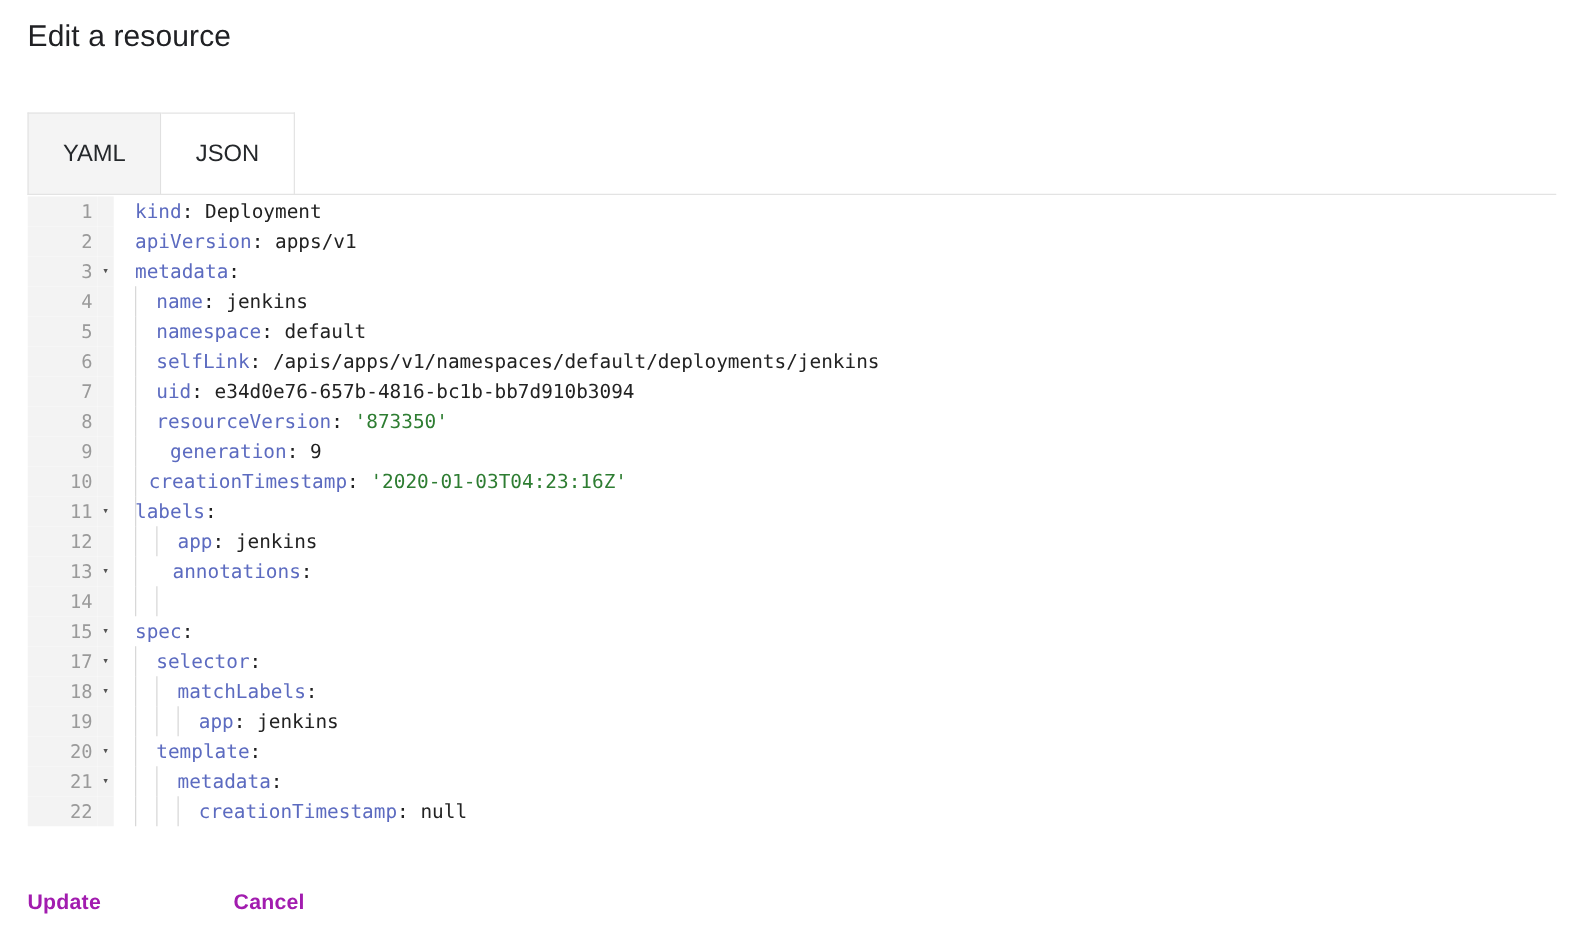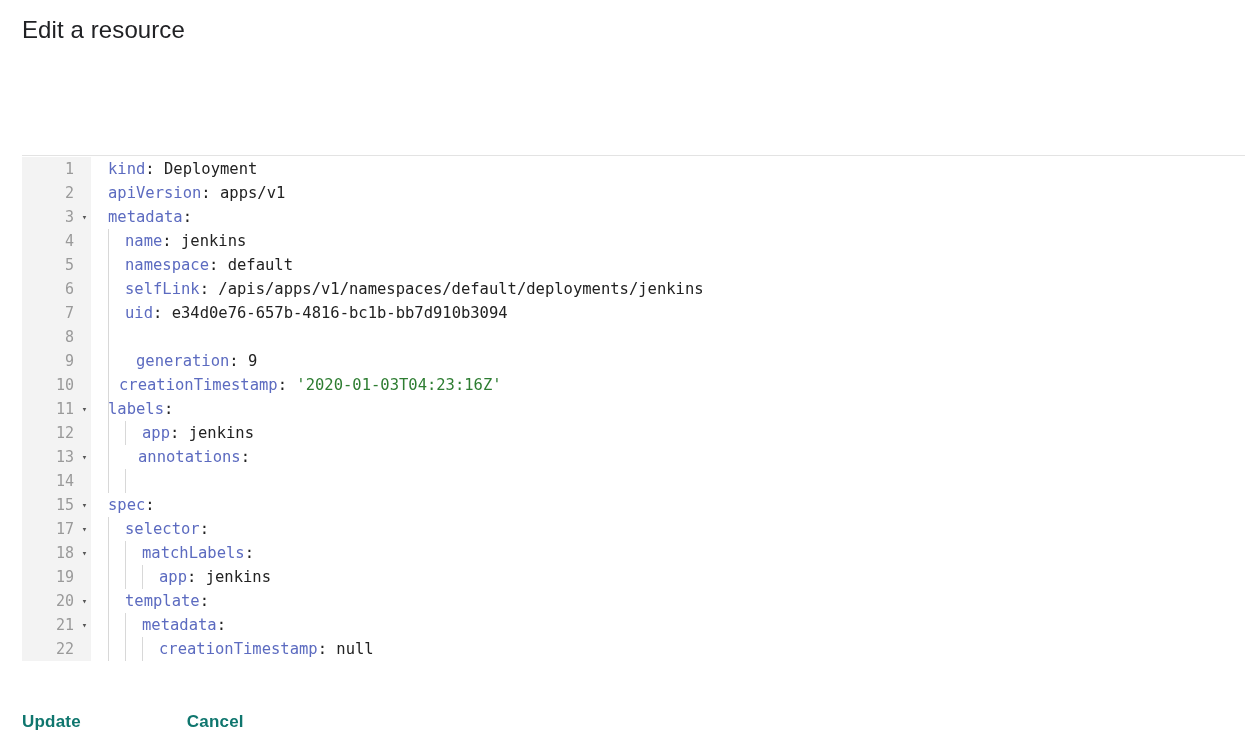--- a/index.html
+++ b/index.html
@@ -115,48 +115,56 @@
   
   .footer {
     position: absolute;
     left: 22px; top: 712px;
     display: flex;
     align-items: center;
   }
   .txtbtn {
     font-size: 17px;
     font-weight: bold;
-    color: #0f766e;
+    color: #a21caf;
     background: transparent;
     border: none;
     padding: 0;
     cursor: pointer;
     font-family: "Liberation Sans", sans-serif;
     letter-spacing: 0.2px;
   }
   .btn-gap { width: 106px; }
 </style>
 </head>
 <body>
 
 <div class="page">
 
   <div class="page-title">Edit a resource</div>
 
+  <div class="tabbar">
+      <div class="tab selected">
+        <span>YAML</span>
+      </div>
+      <div class="tab">
+        <span>JSON</span>
+      </div>
+    </div>
   <div class="tab-underline"></div>
 
   <div class="editor">
       <div class="code-line"><div class="gutter">1</div><div class="foldspace"></div><div class="code-text"><span style="padding-left: 0px;"><span class="k">kind</span><span class="v">: </span><span class="v">Deployment</span></span></div></div>
       <div class="code-line"><div class="gutter">2</div><div class="foldspace"></div><div class="code-text"><span style="padding-left: 0px;"><span class="k">apiVersion</span><span class="v">: </span><span class="v">apps/v1</span></span></div></div>
       <div class="code-line"><div class="gutter">3</div><div class="foldspace" style="color: rgb(85, 85, 85); font-size: 9px; text-align: center; line-height: 24px;">▾</div><div class="code-text"><span style="padding-left: 0px;"><span class="k">metadata</span><span class="v">:</span></span></div></div>
       <div class="code-line"><div class="gutter">4</div><div class="foldspace"></div><div class="code-text"><span class="iguide" style="left: 17px;"></span><span style="padding-left: 17px;"><span class="k">name</span><span class="v">: </span><span class="v">jenkins</span></span></div></div>
       <div class="code-line"><div class="gutter">5</div><div class="foldspace"></div><div class="code-text"><span class="iguide" style="left: 17px;"></span><span style="padding-left: 17px;"><span class="k">namespace</span><span class="v">: </span><span class="v">default</span></span></div></div>
       <div class="code-line"><div class="gutter">6</div><div class="foldspace"></div><div class="code-text"><span class="iguide" style="left: 17px;"></span><span style="padding-left: 17px;"><span class="k">selfLink</span><span class="v">: </span><span class="v">/apis/apps/v1/namespaces/default/deployments/jenkins</span></span></div></div>
       <div class="code-line"><div class="gutter">7</div><div class="foldspace"></div><div class="code-text"><span class="iguide" style="left: 17px;"></span><span style="padding-left: 17px;"><span class="k">uid</span><span class="v">: </span><span class="v">e34d0e76-657b-4816-bc1b-bb7d910b3094</span></span></div></div>
-      <div class="code-line"><div class="gutter">8</div><div class="foldspace"></div><div class="code-text"><span class="iguide" style="left: 17px;"></span></div></div>
+      <div class="code-line"><div class="gutter">8</div><div class="foldspace"></div><div class="code-text"><span class="iguide" style="left: 17px;"></span><span style="padding-left: 17px;"><span class="k">resourceVersion</span><span class="v">: </span><span class="str">'873350'</span></span></div></div>
       <div class="code-line"><div class="gutter">9</div><div class="foldspace"></div><div class="code-text"><span class="iguide" style="left: 17px;"></span><span style="padding-left: 28px;"><span class="k">generation</span><span class="v">: </span><span class="v">9</span></span></div></div>
       <div class="code-line"><div class="gutter">10</div><div class="foldspace"></div><div class="code-text"><span class="iguide" style="left: 17px;"></span><span style="padding-left: 11px;"><span class="k">creationTimestamp</span><span class="v">: </span><span class="str">'2020-01-03T04:23:16Z'</span></span></div></div>
       <div class="code-line"><div class="gutter">11</div><div class="foldspace" style="color: rgb(85, 85, 85); font-size: 9px; text-align: center; line-height: 24px;">▾</div><div class="code-text"><span class="iguide" style="left: 17px;"></span><span style=""><span class="k">labels</span><span class="v">:</span></span></div></div>
       <div class="code-line"><div class="gutter">12</div><div class="foldspace"></div><div class="code-text"><span class="iguide" style="left: 17px;"></span><span class="iguide" style="left: 34px;"></span><span style="padding-left: 34px;"><span class="k">app</span><span class="v">: </span><span class="v">jenkins</span></span></div></div>
       <div class="code-line"><div class="gutter">13</div><div class="foldspace" style="color: rgb(85, 85, 85); font-size: 9px; text-align: center; line-height: 24px;">▾</div><div class="code-text"><span class="iguide" style="left: 17px;"></span><span style="padding-left: 30px;"><span class="k">annotations</span><span class="v">:</span></span></div></div>
       <div class="code-line"><div class="gutter">14</div><div class="foldspace"></div><div class="code-text"><span class="iguide" style="left: 17px;"></span><span class="iguide" style="left: 34px;"></span></div></div>
       <div class="code-line"><div class="gutter">15</div><div class="foldspace" style="color: rgb(85, 85, 85); font-size: 9px; text-align: center; line-height: 24px;">▾</div><div class="code-text"><span style="padding-left: 0px;"><span class="k">spec</span><span class="v">:</span></span></div></div>
       <div class="code-line"><div class="gutter">17</div><div class="foldspace" style="color: rgb(85, 85, 85); font-size: 9px; text-align: center; line-height: 24px;">▾</div><div class="code-text"><span class="iguide" style="left: 17px;"></span><span style="padding-left: 17px;"><span class="k">selector</span><span class="v">:</span></span></div></div>
       <div class="code-line"><div class="gutter">18</div><div class="foldspace" style="color: rgb(85, 85, 85); font-size: 9px; text-align: center; line-height: 24px;">▾</div><div class="code-text"><span class="iguide" style="left: 17px;"></span><span class="iguide" style="left: 34px;"></span><span style="padding-left: 34px;"><span class="k">matchLabels</span><span class="v">:</span></span></div></div>
       <div class="code-line"><div class="gutter">19</div><div class="foldspace"></div><div class="code-text"><span class="iguide" style="left: 17px;"></span><span class="iguide" style="left: 34px;"></span><span class="iguide" style="left: 51px;"></span><span style="padding-left: 51px;"><span class="k">app</span><span class="v">: </span><span class="v">jenkins</span></span></div></div>

